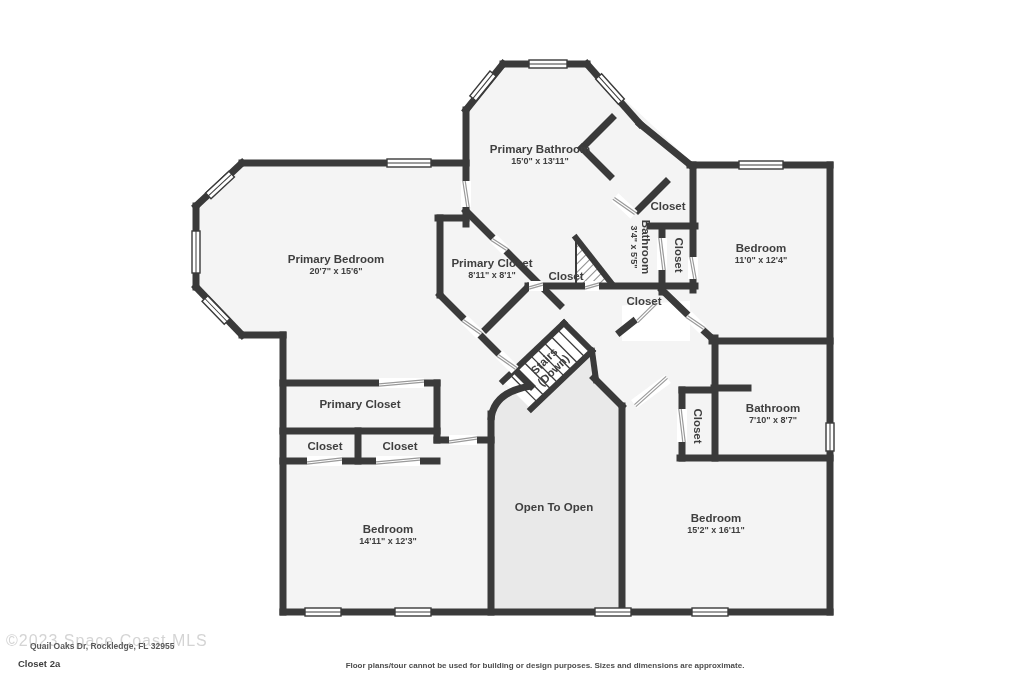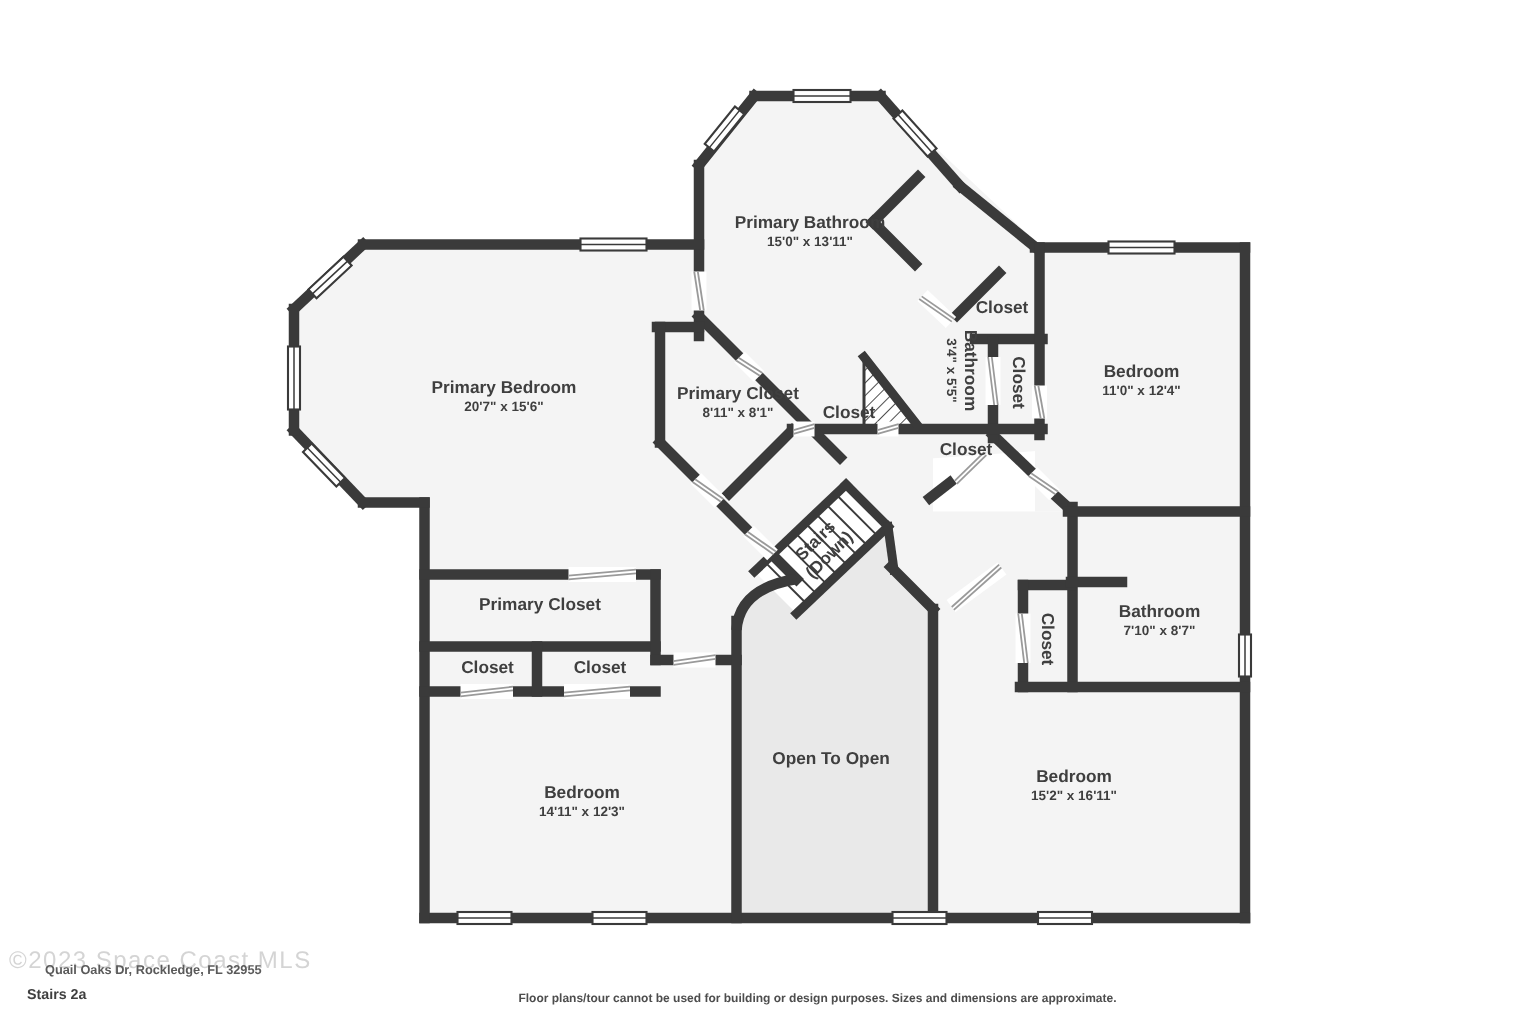--- a/index.html
+++ b/index.html
@@ -267,15 +267,15 @@
     <span class="rname">Bathroom</span>
     <span class="rdims">7'10" x 8'7"</span>
   </div>
   <div class="room-label" style="left:716px;top:524px">
     <span class="rname">Bedroom</span>
     <span class="rdims">15'2" x 16'11"</span>
   </div>
 
   <div id="watermark">©2023 Space Coast MLS</div>
   <div id="address">Quail Oaks Dr, Rockledge, FL 32955</div>
-  <div id="floor-label">Stairs 2a</div>
+  <div id="floor-label">Closet 2a</div>
   <div id="disclaimer">Floor plans/tour cannot be used for building or design purposes. Sizes and dimensions are approximate.</div>
 </div>
 
 </body></html>

